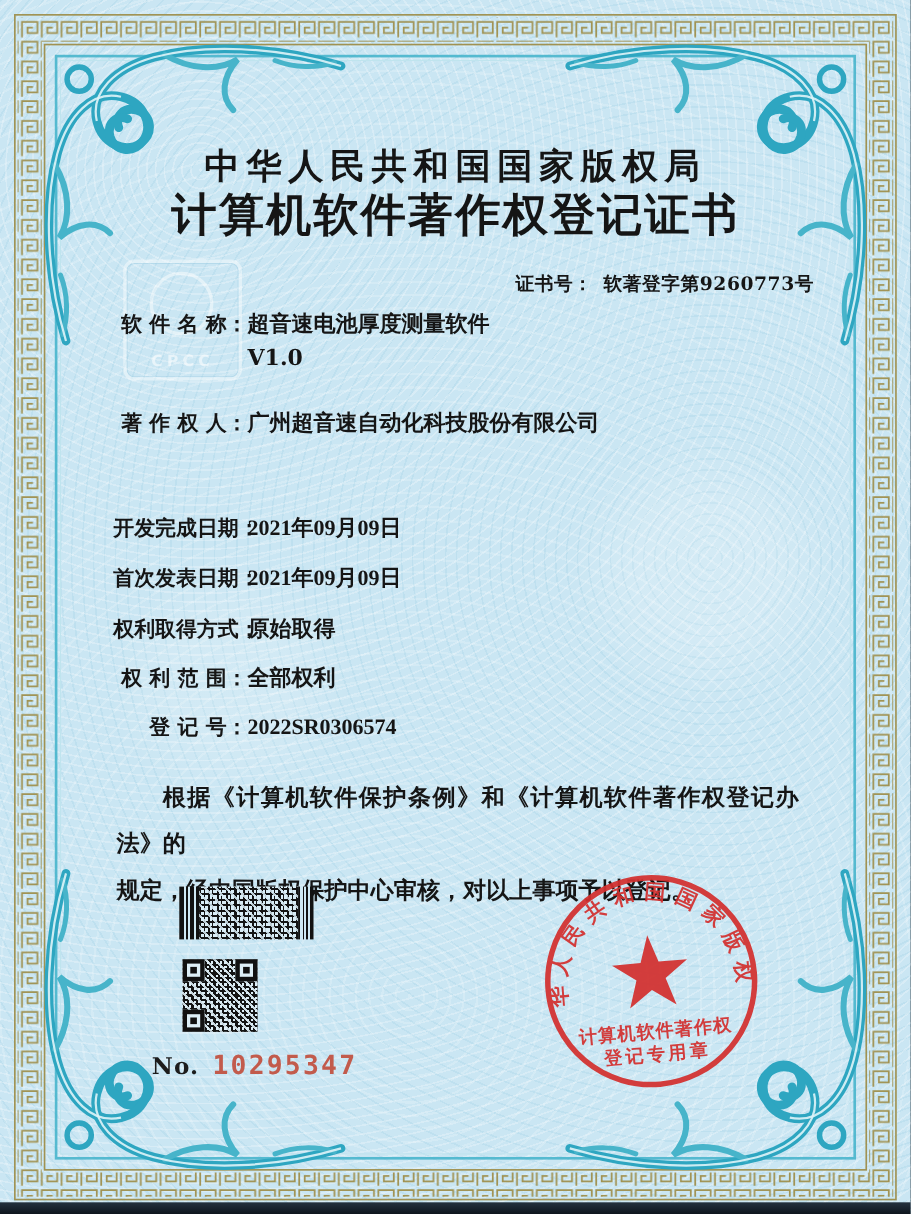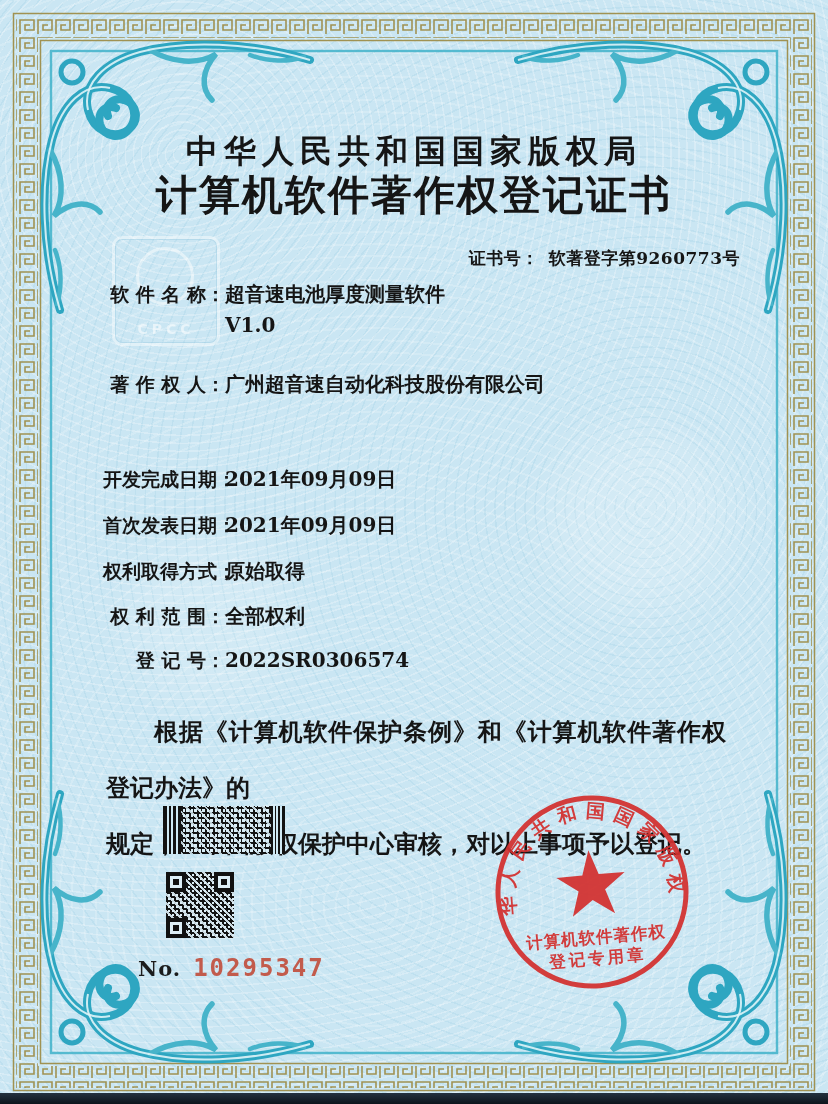--- a/index.html
+++ b/index.html
@@ -16,25 +16,25 @@
   }
   .frame{position:absolute;left:0;top:0;pointer-events:none;}
   .authority{position:absolute;top:130px;left:0;width:100%;text-align:center;
     font-size:32px;font-weight:700;letter-spacing:6px;}
   .cert-title{position:absolute;top:168px;left:0;width:100%;text-align:center;
     font-size:41px;font-weight:700;letter-spacing:2px;}
   .certno{position:absolute;top:247px;right:88px;font-size:17px;font-weight:700;letter-spacing:.5px;}
   .certno .val{margin-left:10px;}
   .row{position:absolute;left:103px;font-size:20px;font-weight:700;white-space:nowrap;}
   .row .lbl{display:inline-block;width:122px;font-size:19px;text-align:right;}
-  .row .val{display:inline-block;}
+  .row .val{display:inline-block;font-family:Liberation Serif, serif;}
   .val2{position:absolute;left:225px;top:313px;font-size:20px;font-weight:700;}
   .r1{top:281px}.r2{top:371px}.r3{top:466px}.r4{top:512px}.r5{top:558px}.r6{top:603px}.r7{top:648px}
-  .statement{position:absolute;left:106px;top:704px;width:620px;font-size:24px;
-    font-weight:600;line-height:56px;}
+  .statement{position:absolute;left:106px;top:704px;width:620px;font-size:21px;
+    font-weight:600;line-height:42px;}
   .statement .l1{text-indent:2em;text-align:justify;}
   .statement .l2{text-align:left;}
   
   .wm{position:absolute;left:112px;top:236px;width:102px;height:104px;border-radius:10px;
     border:3px solid rgba(255,255,255,.55);box-shadow:inset 0 0 0 1px rgba(150,200,224,.5);opacity:.8;}
   .wm .c{position:absolute;left:21px;top:8px;width:52px;height:52px;border-radius:50%;
     border:3px solid rgba(255,255,255,.6);}
   .wm .t{position:absolute;left:0;bottom:6px;width:100%;text-align:center;
     font-family:"DejaVu Sans","Liberation Sans",sans-serif;font-size:14px;font-weight:700;
     letter-spacing:4px;color:rgba(255,255,255,.7);}

